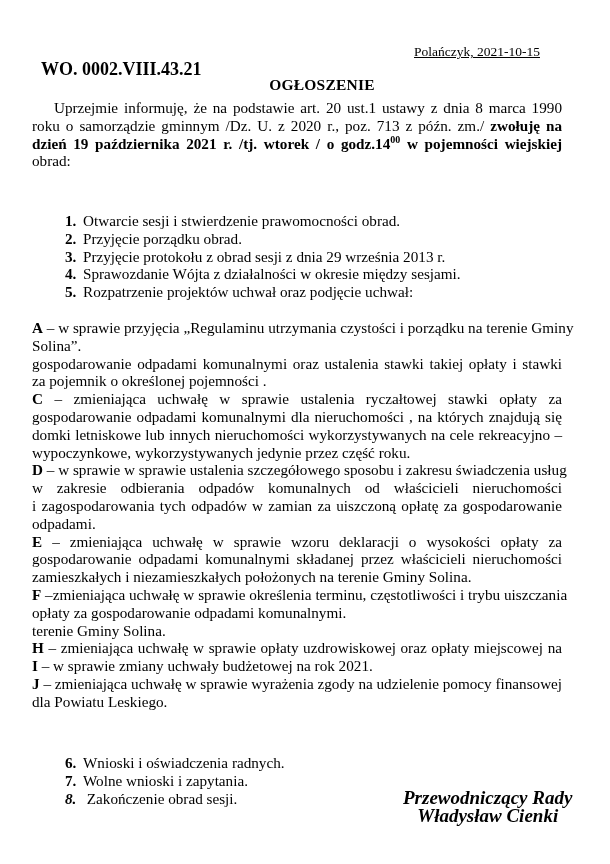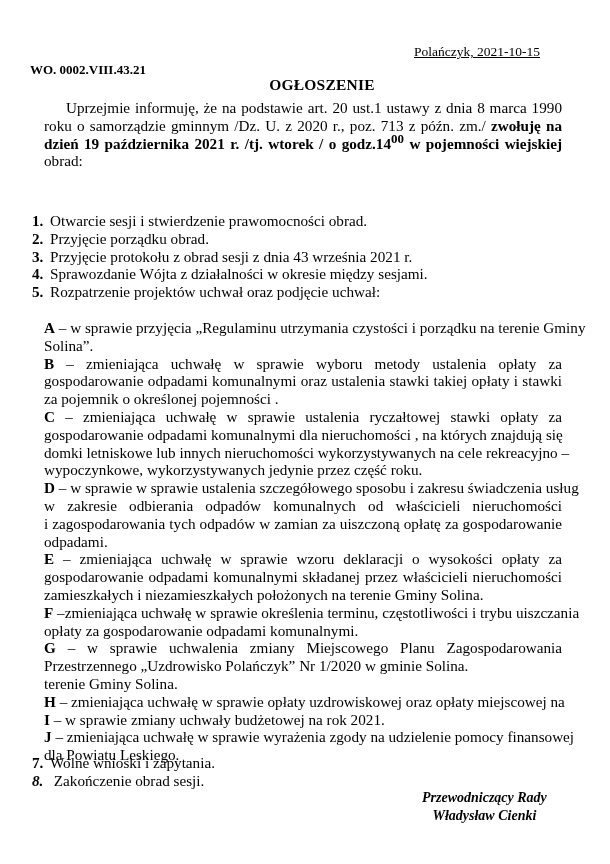--- a/index.html
+++ b/index.html
@@ -3,65 +3,64 @@
 <meta charset="utf-8">
 <style>
   html, body { margin: 0; padding: 0; background: #ffffff; }
   body {
     width: 610px; height: 864px; position: relative; overflow: hidden;
     font-family: "Liberation Serif", "DejaVu Serif", serif;
     color: #000; font-size: 15.2px; line-height: 17.8px;
   }
   .abs { position: absolute; white-space: nowrap; }
   #date { left: 414px; top: 43px; font-size: 13.5px; text-decoration: underline; }
-  #ref { left: 30px; top: 61px; font-size: 13px; font-weight: bold; }
+  #ref { left: 41px; top: 61px; font-size: 18px; font-weight: bold; }
   #title { left: 0; width: 610px; top: 76px; text-align: center; font-weight: bold; font-size: 15.5px; letter-spacing: 0.2px; padding-left: 34px; box-sizing: border-box; }
   #intro { left: 32px; top: 99px; width: 530px; }
-  .jl { display: block; text-align: justify; text-align-last: justify; white-space: nowrap; height: 17.8px; margin-left: 12px; }
+  .jl { display: block; text-align: justify; text-align-last: justify; white-space: nowrap; height: 17.8px; }
   .last { text-align-last: left; }
   .u { font-weight: bold; }
   .b { font-weight: bold; }
-  sup { font-size: 13px; line-height: 0; vertical-align: 6px; }
+  sup { font-size: 10px; line-height: 0; vertical-align: 6px; }
   #agenda1 { left: 32px; top: 212px; }
-  #agenda1 .row, #tail .row { height: 17.8px; white-space: nowrap; }
+  #agenda1 .row, #tail .row { height: 17.8px; white-space: nowrap; margin-left: 33px; }
   .num { display: inline-block; width: 18px; font-weight: bold; }
   #sub { left: 32px; top: 319px; width: 530px; }
   #tail { left: 32px; top: 754px; }
   .it { font-style: italic; }
-  #sign { left: 422px; top: 789px; font-weight: bold; font-style: italic; text-align: center; font-size: 14px; }
+  #sign { left: 403px; top: 789px; font-weight: bold; font-style: italic; text-align: center; font-size: 19px; }
   #sign div { height: 17.8px; }
 </style>
 </head>
 <body>
 
 <div class="abs" id="date">Polańczyk, 2021-10-15</div>
 <div class="abs" id="ref">WO. 0002.VIII.43.21</div>
 <div class="abs" id="title">OGŁOSZENIE</div>
 
 <div class="abs" id="intro">
   <span class="jl" style="padding-left:22px;">Uprzejmie informuję, że na podstawie art. 20 ust.1 ustawy z dnia 8 marca 1990</span>
   <span class="jl"><span>roku o samorządzie gminnym /Dz. U. z 2020 r., poz. 713 z późn. zm./ </span><span class="u">zwołuję na</span></span>
   <span class="jl u"><span>dzień 19 października   2021 r. /tj. wtorek / o godz.14</span><sup>00</sup><span>  w pojemności wiejskiej</span></span>
   <span class="jl last">obrad:</span>
 </div>
 
 <div class="abs" id="agenda1">
     <div class="row"><span class="num">1.</span><span>Otwarcie sesji i stwierdzenie prawomocności obrad.</span></div>
     <div class="row"><span class="num">2.</span><span>Przyjęcie porządku obrad.</span></div>
-    <div class="row"><span class="num">3.</span><span>Przyjęcie protokołu z obrad sesji z dnia 43 września 2021 r.</span></div>
+    <div class="row"><span class="num">3.</span><span>Przyjęcie protokołu z obrad sesji z dnia 29 września 2013 r.</span></div>
     <div class="row"><span class="num">4.</span><span>Sprawozdanie Wójta z działalności w okresie między sesjami.</span></div>
     <div class="row"><span class="num">5.</span><span>Rozpatrzenie projektów uchwał oraz podjęcie uchwał:</span></div>
   </div>
 <div class="abs" id="sub">
     <div>
       <span class="jl"><span class="b">A</span> <span>– w sprawie przyjęcia „Regulaminu utrzymania czystości i porządku na terenie Gminy</span></span>
       <span class="jl last"><span>Solina”.</span></span>
     </div>
     <div>
-      <span class="jl"><span class="b">B</span> <span>–   zmieniająca uchwałę w sprawie wyboru metody ustalenia opłaty za</span></span>
       <span class="jl"><span>gospodarowanie odpadami komunalnymi oraz ustalenia stawki takiej opłaty i stawki</span></span>
       <span class="jl last"><span>za pojemnik o określonej pojemności .</span></span>
     </div>
     <div>
       <span class="jl"><span class="b">C</span> <span>–   zmieniająca uchwałę w sprawie ustalenia ryczałtowej stawki opłaty za</span></span>
       <span class="jl"><span>gospodarowanie odpadami komunalnymi dla nieruchomości , na których znajdują się</span></span>
       <span class="jl"><span>domki letniskowe lub innych nieruchomości wykorzystywanych na cele rekreacyjno –</span></span>
       <span class="jl last"><span>wypoczynkowe, wykorzystywanych jedynie przez część roku.</span></span>
     </div>
     <div>
@@ -73,36 +72,33 @@
     <div>
       <span class="jl"><span class="b">E</span> <span>– zmieniająca uchwałę w sprawie wzoru deklaracji o wysokości opłaty za</span></span>
       <span class="jl"><span>gospodarowanie odpadami komunalnymi składanej przez właścicieli nieruchomości</span></span>
       <span class="jl last"><span>zamieszkałych i niezamieszkałych położonych na terenie Gminy Solina.</span></span>
     </div>
     <div>
       <span class="jl"><span class="b">F</span> <span>–zmieniająca uchwałę w sprawie określenia terminu, częstotliwości i trybu uiszczania</span></span>
       <span class="jl last"><span>opłaty za gospodarowanie odpadami komunalnymi.</span></span>
     </div>
     <div>
-      <span class="jl"><span class="b">G</span> <span>– w sprawie uchwalenia zmiany Miejscowego Planu Zagospodarowania</span></span>
-      <span class="jl last"><span>Przestrzennego „Uzdrowisko Polańczyk” Nr 1/2020 w gminie Solina.</span></span>
-    </div>
-    <div>
       <span class="jl last"><span>terenie Gminy Solina.</span></span>
       <span class="jl"><span class="b">H</span> <span>–  zmieniająca uchwałę w sprawie opłaty uzdrowiskowej oraz opłaty miejscowej na</span></span>
     </div>
     <div>
       <span class="jl last"><span class="b">I</span> <span>– w sprawie zmiany uchwały budżetowej na rok 2021.</span></span>
     </div>
     <div>
       <span class="jl"><span class="b">J</span> <span>– zmieniająca uchwałę w sprawie wyrażenia zgody na udzielenie pomocy finansowej</span></span>
       <span class="jl last"><span>dla Powiatu Leskiego.</span></span>
     </div>
   </div>
 <div class="abs" id="tail">
+    <div class="row"><span class="num">6.</span><span>Wnioski i oświadczenia radnych.</span></div>
     <div class="row"><span class="num">7.</span><span>Wolne wnioski i zapytania.</span></div>
     <div class="row"><span class="num it">8.</span><span> Zakończenie obrad sesji.</span></div>
   </div>
 
 <div class="abs" id="sign">
   <div>Przewodniczący Rady</div>
   <div>Władysław Cienki</div>
 </div>
 
 </body></html>

